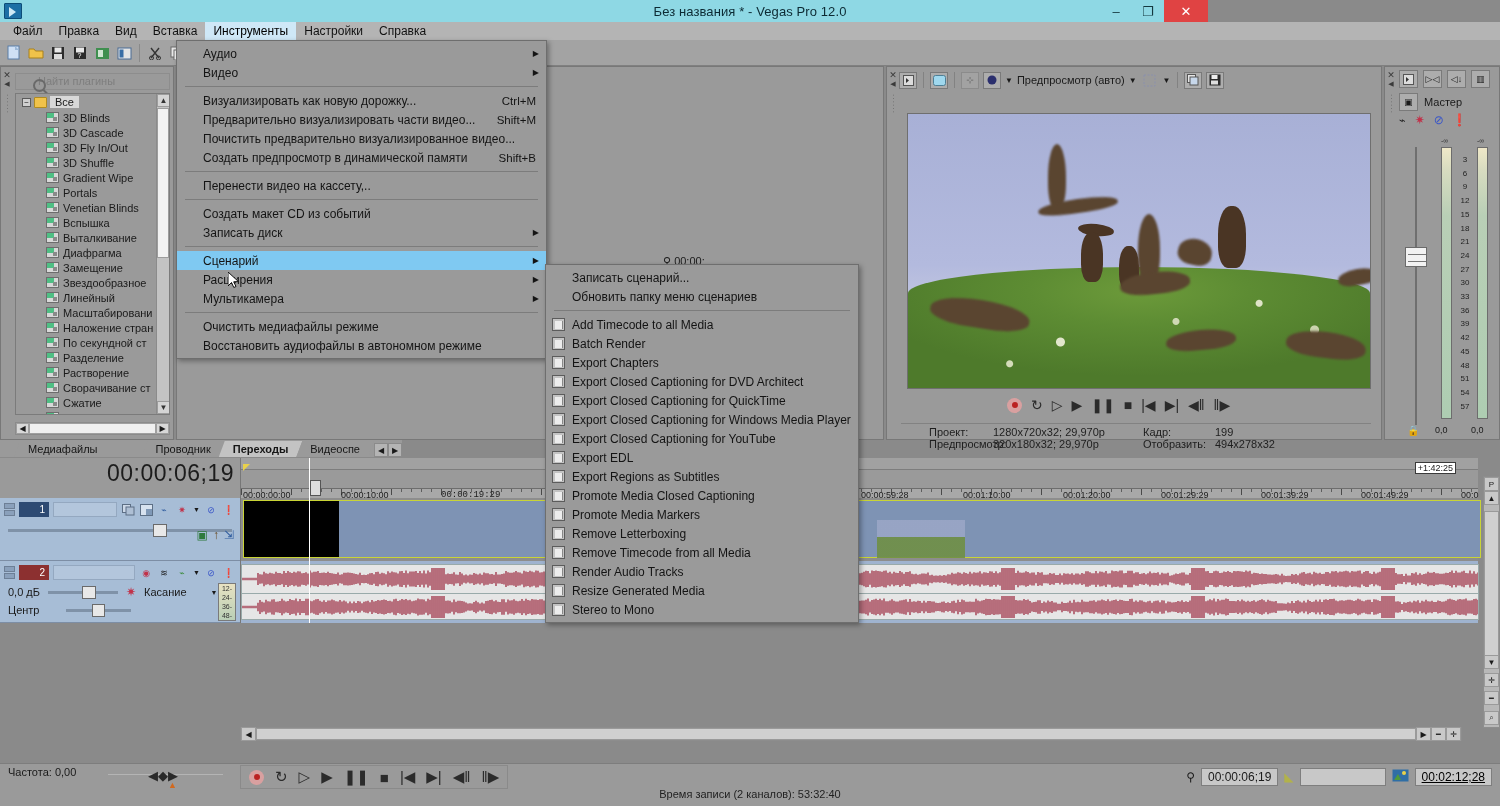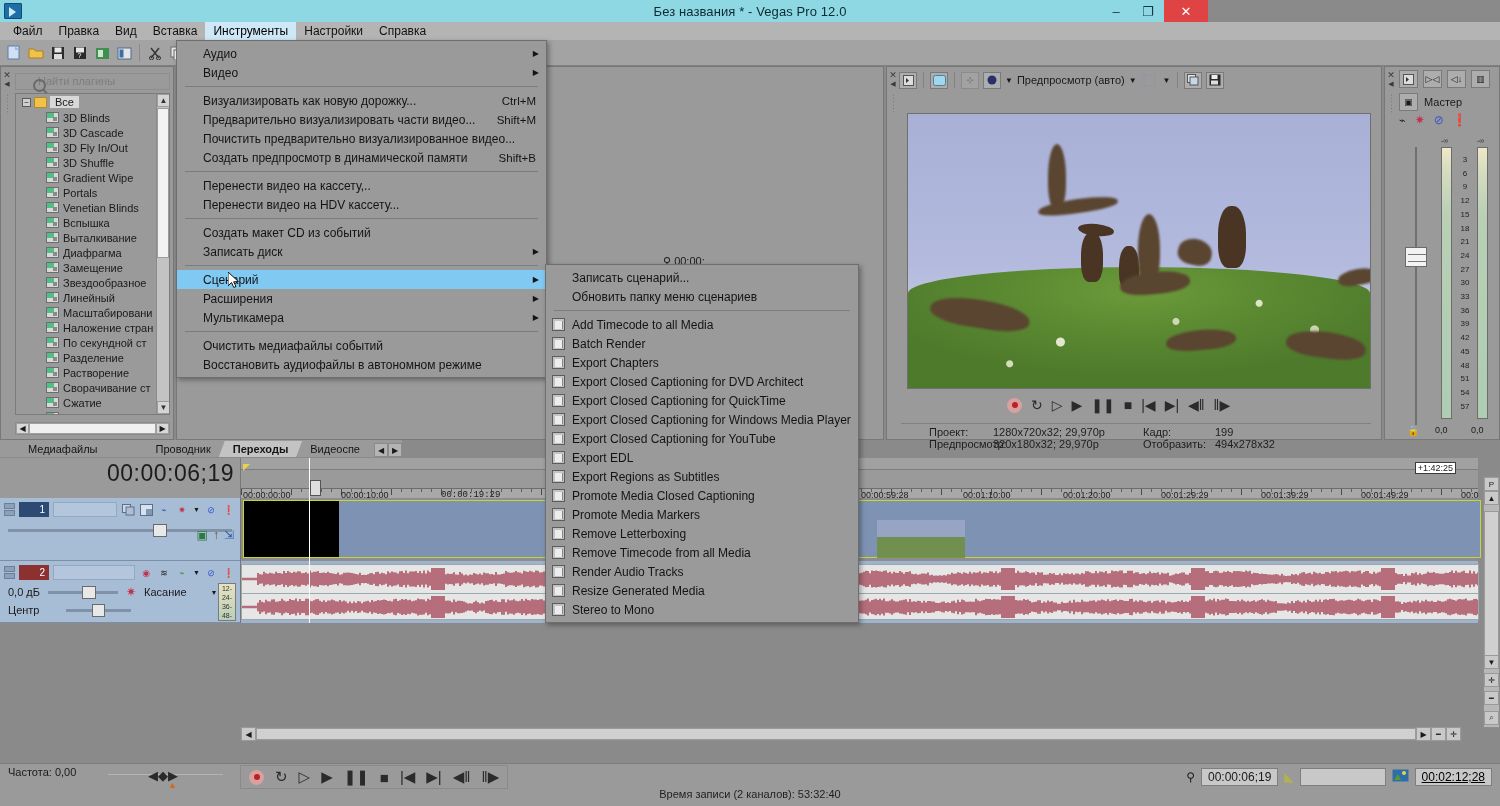--- a/index.html
+++ b/index.html
@@ -1017,23 +1017,20 @@
         <span>Почистить предварительно визуализированное видео...</span>
       </div>
       <div class="mrow">
         <span>Создать предпросмотр в динамической памяти</span>
         <span class="acc">Shift+B</span>
       </div>
       <div class="msep"></div>
       <div class="mrow">
         <span>Перенести видео на кассету,..</span>
       </div>
-      <div class="mrow">
-        <span>Перенести видео на HDV кассету...</span>
-      </div>
       <div class="msep"></div>
       <div class="mrow">
         <span>Создать макет CD из событий</span>
       </div>
       <div class="mrow">
         <span>Записать диск</span>
         <span class="sub">▶</span>
       </div>
       <div class="msep"></div>
       <div class="mrow sel">
@@ -1043,21 +1040,21 @@
       <div class="mrow">
         <span>Расширения</span>
         <span class="sub">▶</span>
       </div>
       <div class="mrow">
         <span>Мультикамера</span>
         <span class="sub">▶</span>
       </div>
       <div class="msep"></div>
       <div class="mrow">
-        <span>Очистить медиафайлы событий</span>
+        <span>Очистить медиафайлы режиме</span>
       </div>
       <div class="mrow">
         <span>Восстановить аудиофайлы в автономном режиме</span>
       </div>
     </div>
 
   <div class="menu" id="script-menu" style="left:545px; top:264px; width:314px;">
       <div class="mrow">
         <span>Записать сценарий...</span>
       </div>

